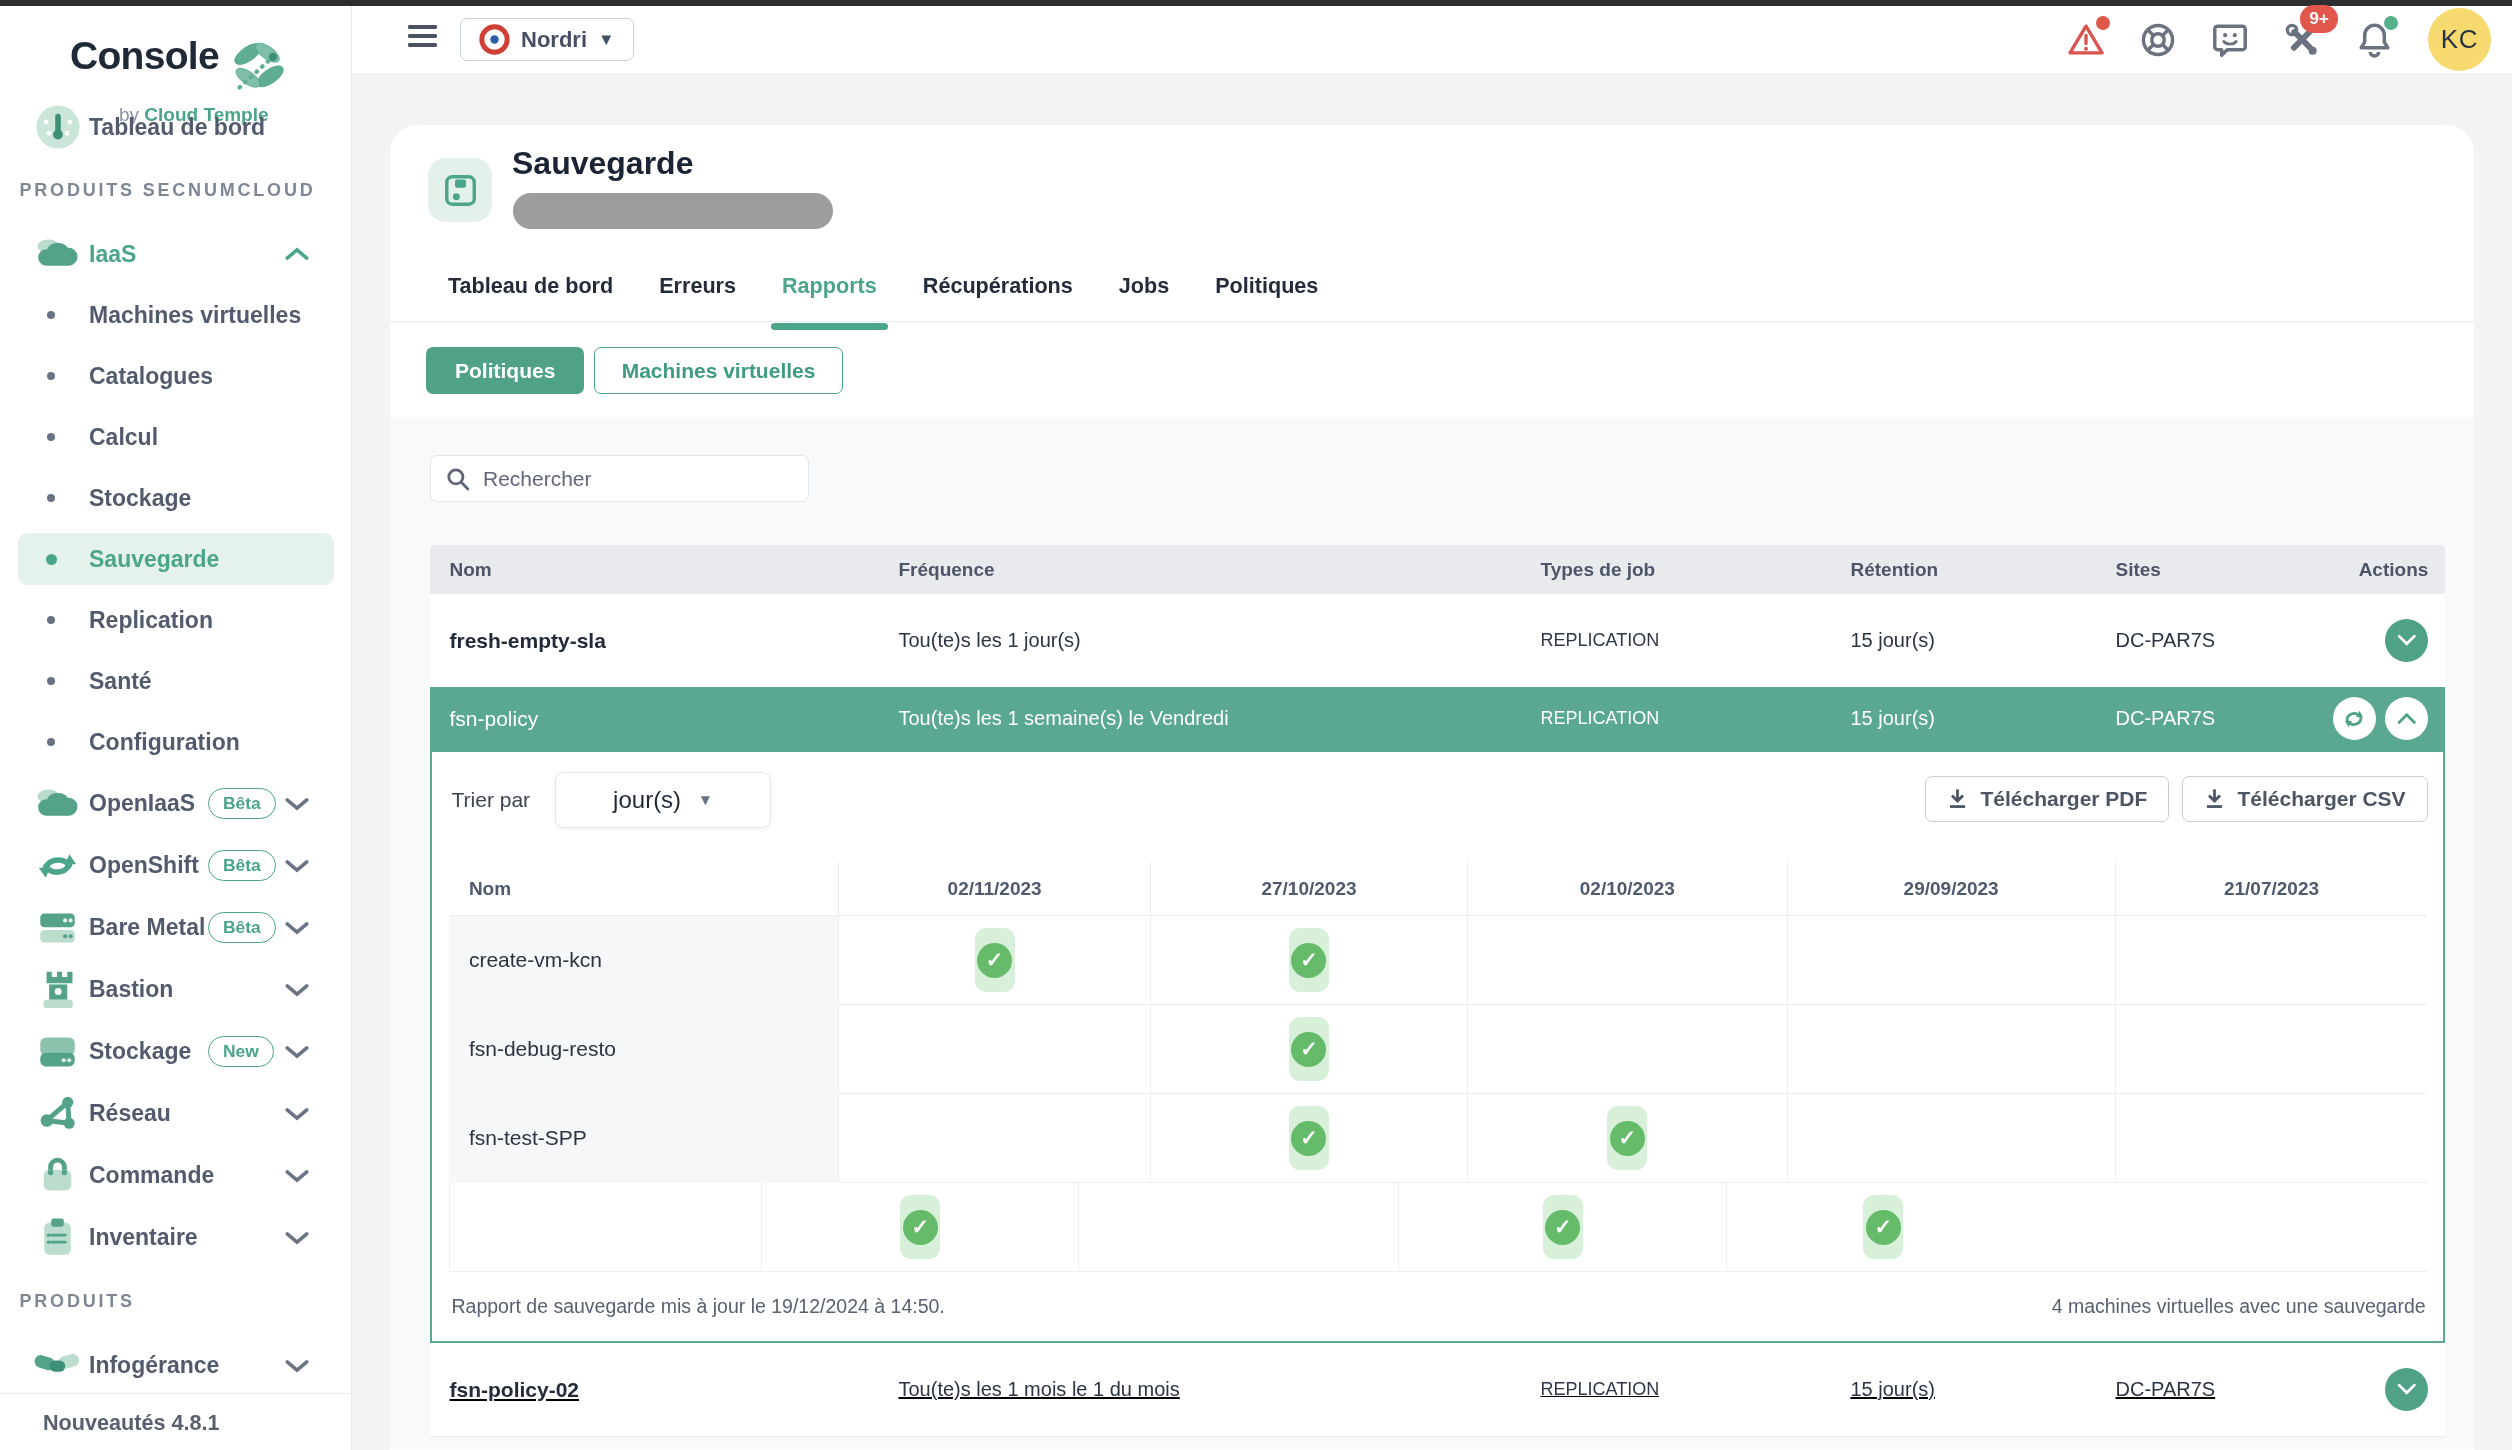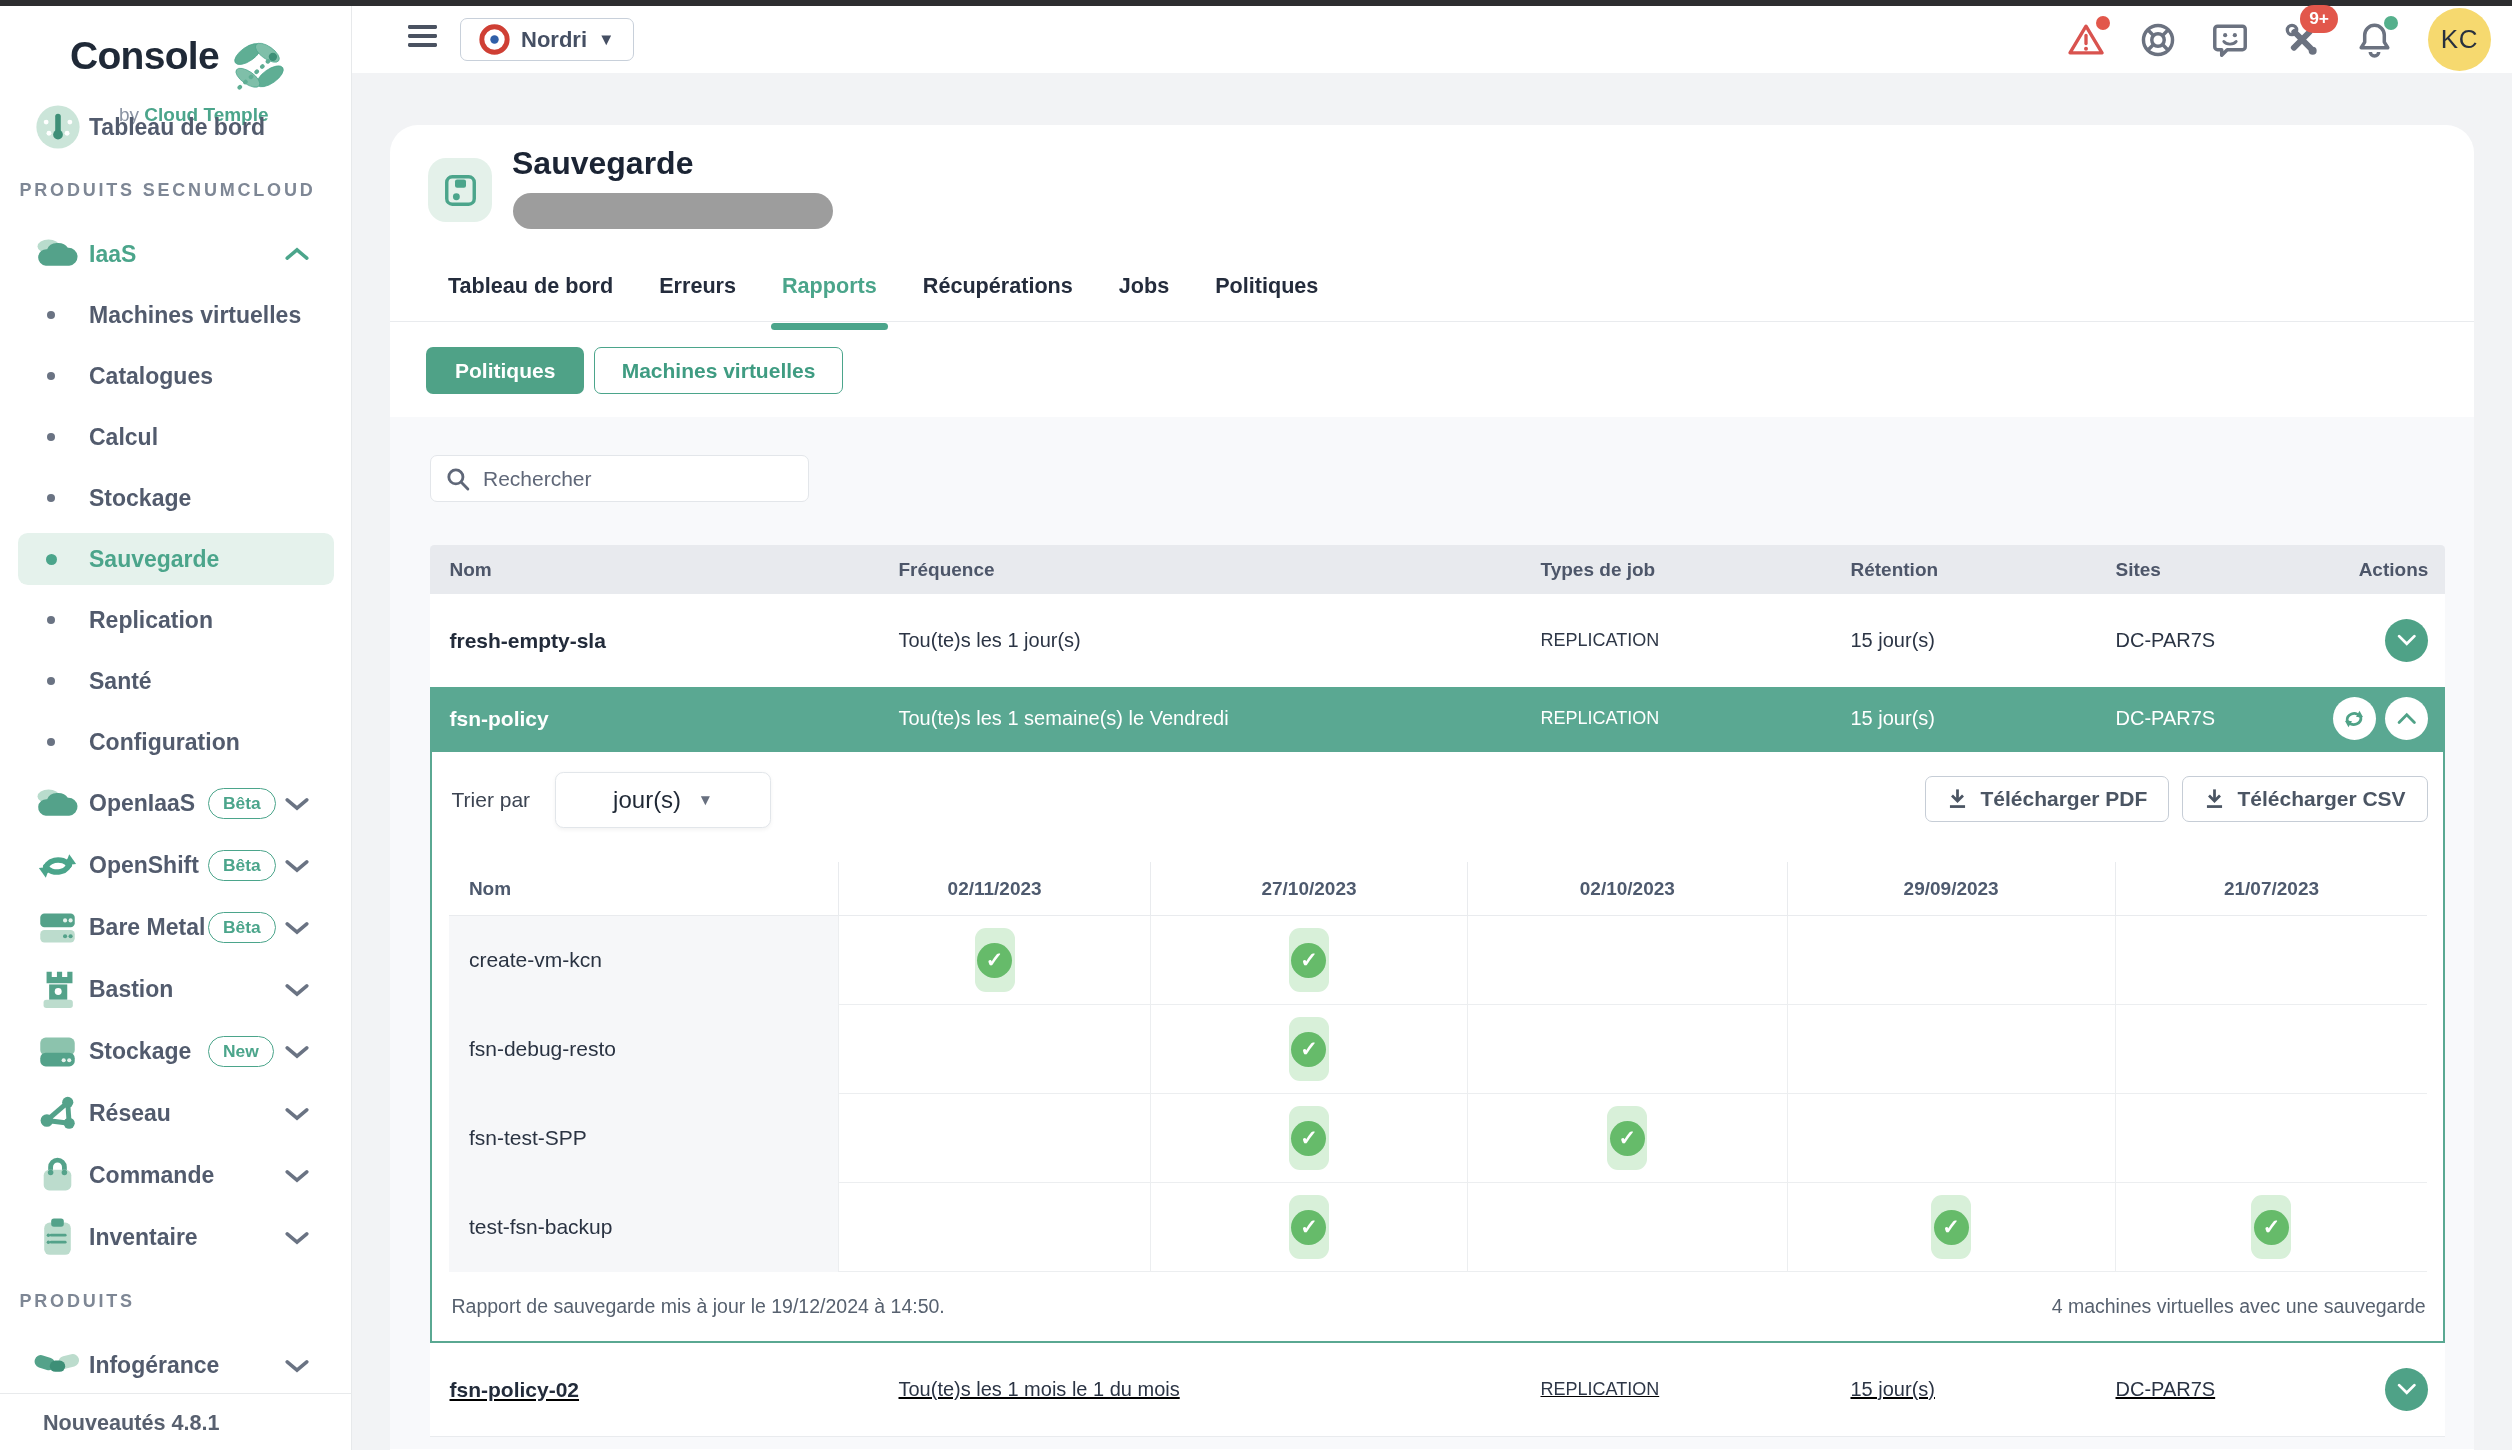--- a/index.html
+++ b/index.html
@@ -77,21 +77,21 @@
   .ohead { height:49px; background:#e8eaee; border-radius:4.2px 4.2px 0 0; }
   .ohead .oc { font-size:19px; font-weight:bold; color:#4d5669; }
   .oc { padding-left:19.5px; }
   .oc1 { width:449px; } .oc2 { width:642px; } .oc3 { width:310px; } .oc4 { width:265px; } .oc5 { width:194px; }
   .oc6 { flex:1; display:flex; justify-content:flex-end; padding-right:16.7px; gap:9.8px; }
   .orow1 { height:93px; background:#ffffff; }
   .orow1 .name { font-size:21px; font-weight:bold; color:#222b3a; }
   .orow1 .val { font-size:20px; color:#2b3444; }
   .orow1 .type { font-size:18px; color:#2e3747; }
   .orow-sel { height:63px; background:#5aa892; }
-  .orow-sel .name { font-size:21px; font-weight:bold; color:#ffffff; }
+  .orow-sel .name { font-size:21px; font-weight:normal; color:#ffffff; }
   .orow-sel .val { font-size:20px; color:#ffffff; }
   .orow-sel .type { font-size:18px; color:#ffffff; }
   .abtn { width:43px; height:43px; border-radius:50%; border:none; display:flex; align-items:center; justify-content:center; cursor:pointer; }
   .abtn.green { background:#4fa287; }
   .abtn.white { background:#ffffff; }
 
   
   .panel { position:relative; width:2015px; background:#ffffff; border:2.1px solid #5aa892; height:593px; }
   .sortrow { position:absolute; left:19.5px; top:19.5px; display:flex; align-items:center; }
   .sort-label { font-size:21px; color:#3c4452; }
@@ -644,21 +644,20 @@
                     </span>
                   </div>
                 <div class="icell date d5">
                     <span class="checkwrap" style="visibility: hidden;">
                       <span class="checkcirc">✓</span>
                     </span>
                   </div>
               </div>
 
               <div class="irow">
-                <div class="icell name">test-fsn-backup</div>
                 <div class="icell date d1">
                     <span class="checkwrap" style="visibility: hidden;">
                       <span class="checkcirc">✓</span>
                     </span>
                   </div>
                 <div class="icell date d2">
                     <span class="checkwrap">
                       <span class="checkcirc">✓</span>
                     </span>
                   </div>

